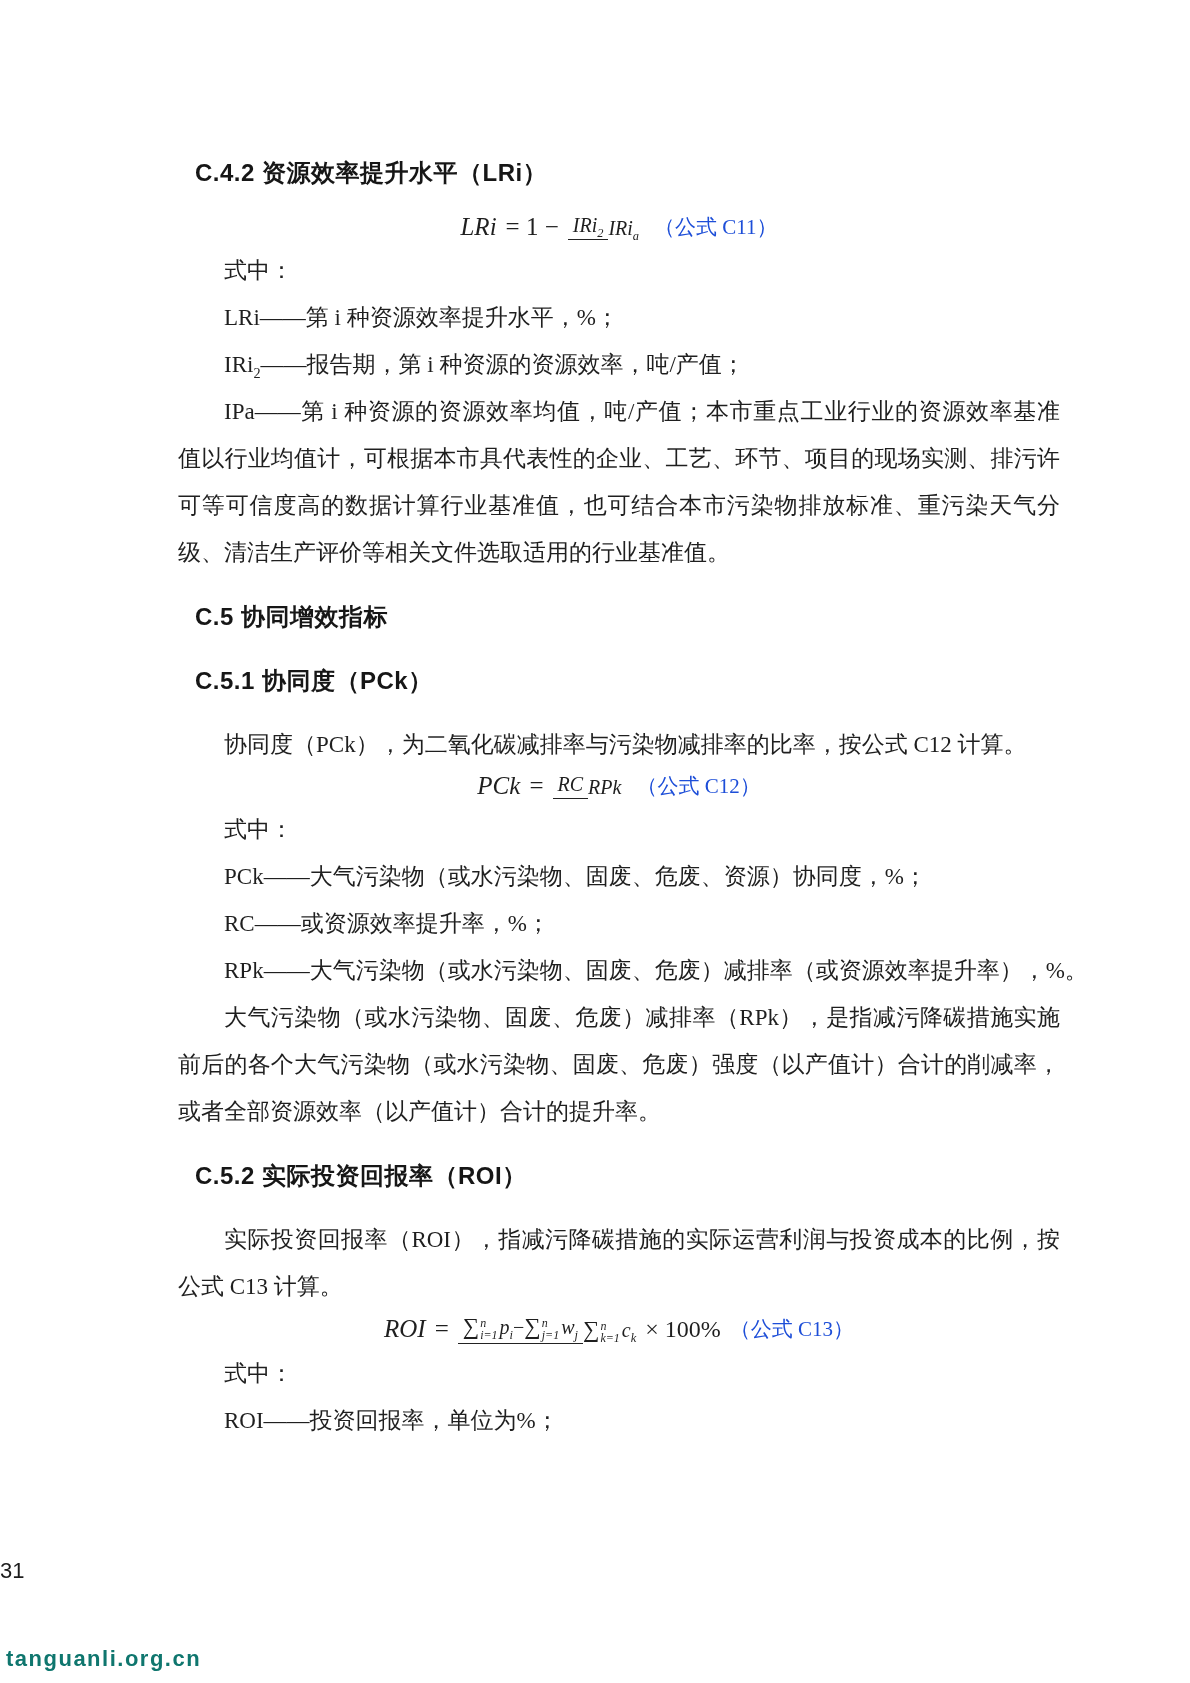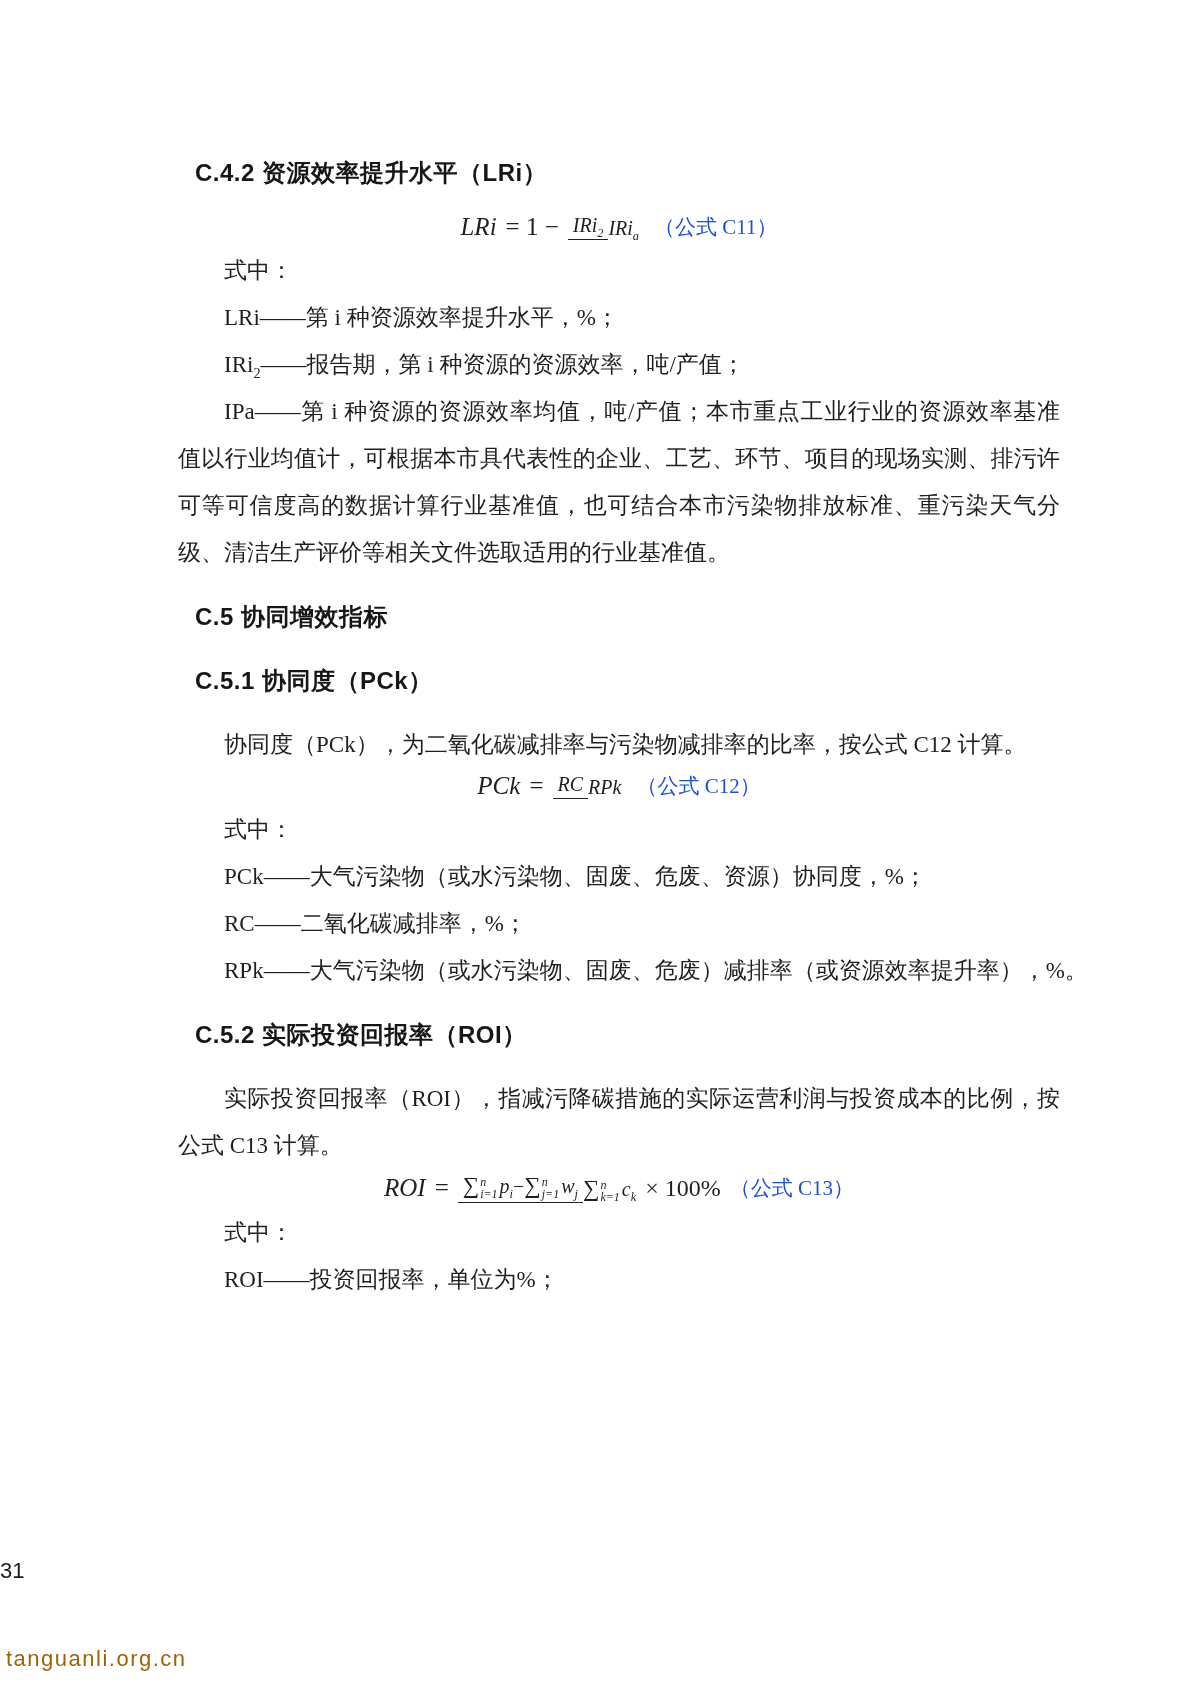--- a/index.html
+++ b/index.html
@@ -82,24 +82,24 @@
     left:0; top:1558px;
     width:100%;
     font-family:"Liberation Sans","DejaVu Sans",sans-serif;
     font-size:22px;
     color:#1c1c1c;
   }
   .watermark {
     position:absolute;
     left:6px; top:1646px;
     font-family:"Liberation Sans","DejaVu Sans",sans-serif;
-    font-weight:normal;
+    font-weight:bold;
     font-size:22px;
     letter-spacing:1.5px;
-    color:#a16207;
+    color:#0f766e;
   }
 </style>
 </head>
 <body>
 
 <div class="page-content">
 
   <h3 class="heading">C.4.2 资源效率提升水平（LRi）</h3>
 
   <div class="formula">
@@ -131,22 +131,23 @@
       <span class="frac">
         <span class="num var">RC</span>
         <span class="den var">RPk</span>
       </span>
       <span class="f-label">（公式 C12）</span>
     </span>
   </div>
 
   <p class="para">式中：</p>
   <p class="para">PCk——大气污染物（或水污染物、固废、危废、资源）协同度，%；</p>
-  <p class="para">RC——二氧化碳减排率，%；</p>
+  <p class="para">RC——或资源效率提升率，%；</p>
   <p class="para nowrap">RPk——大气污染物（或水污染物、固废、危废）减排率（或资源效率提升率），%。</p>
+  <p class="para">大气污染物（或水污染物、固废、危废）减排率（RPk），是指减污降碳措施实施前后的各个大气污染物（或水污染物、固废、危废）强度（以产值计）合计的削减率，或者全部资源效率（以产值计）合计的提升率。</p>
 
   <h3 class="heading">C.5.2 实际投资回报率（ROI）</h3>
   <p class="para">实际投资回报率（ROI），指减污降碳措施的实际运营利润与投资成本的比例，按公式 C13 计算。</p>
 
   <div class="formula">
     <span class="row">
       <span class="var">ROI</span>
       <span class="minus">=</span>
       <span class="frac">
         <span class="num">

